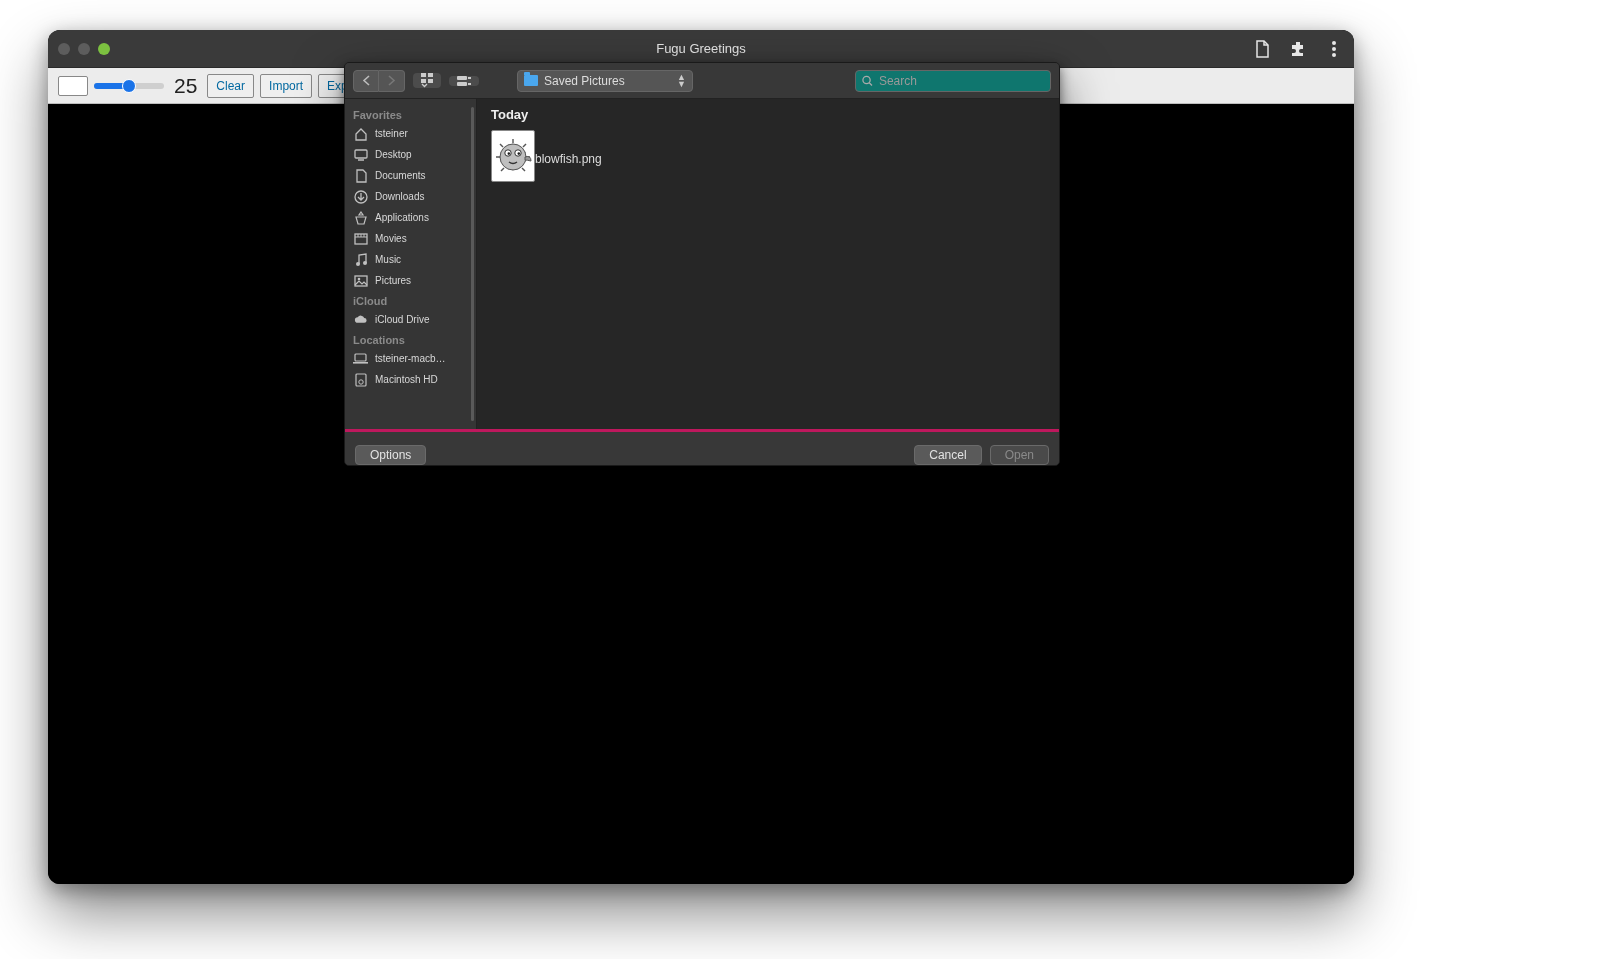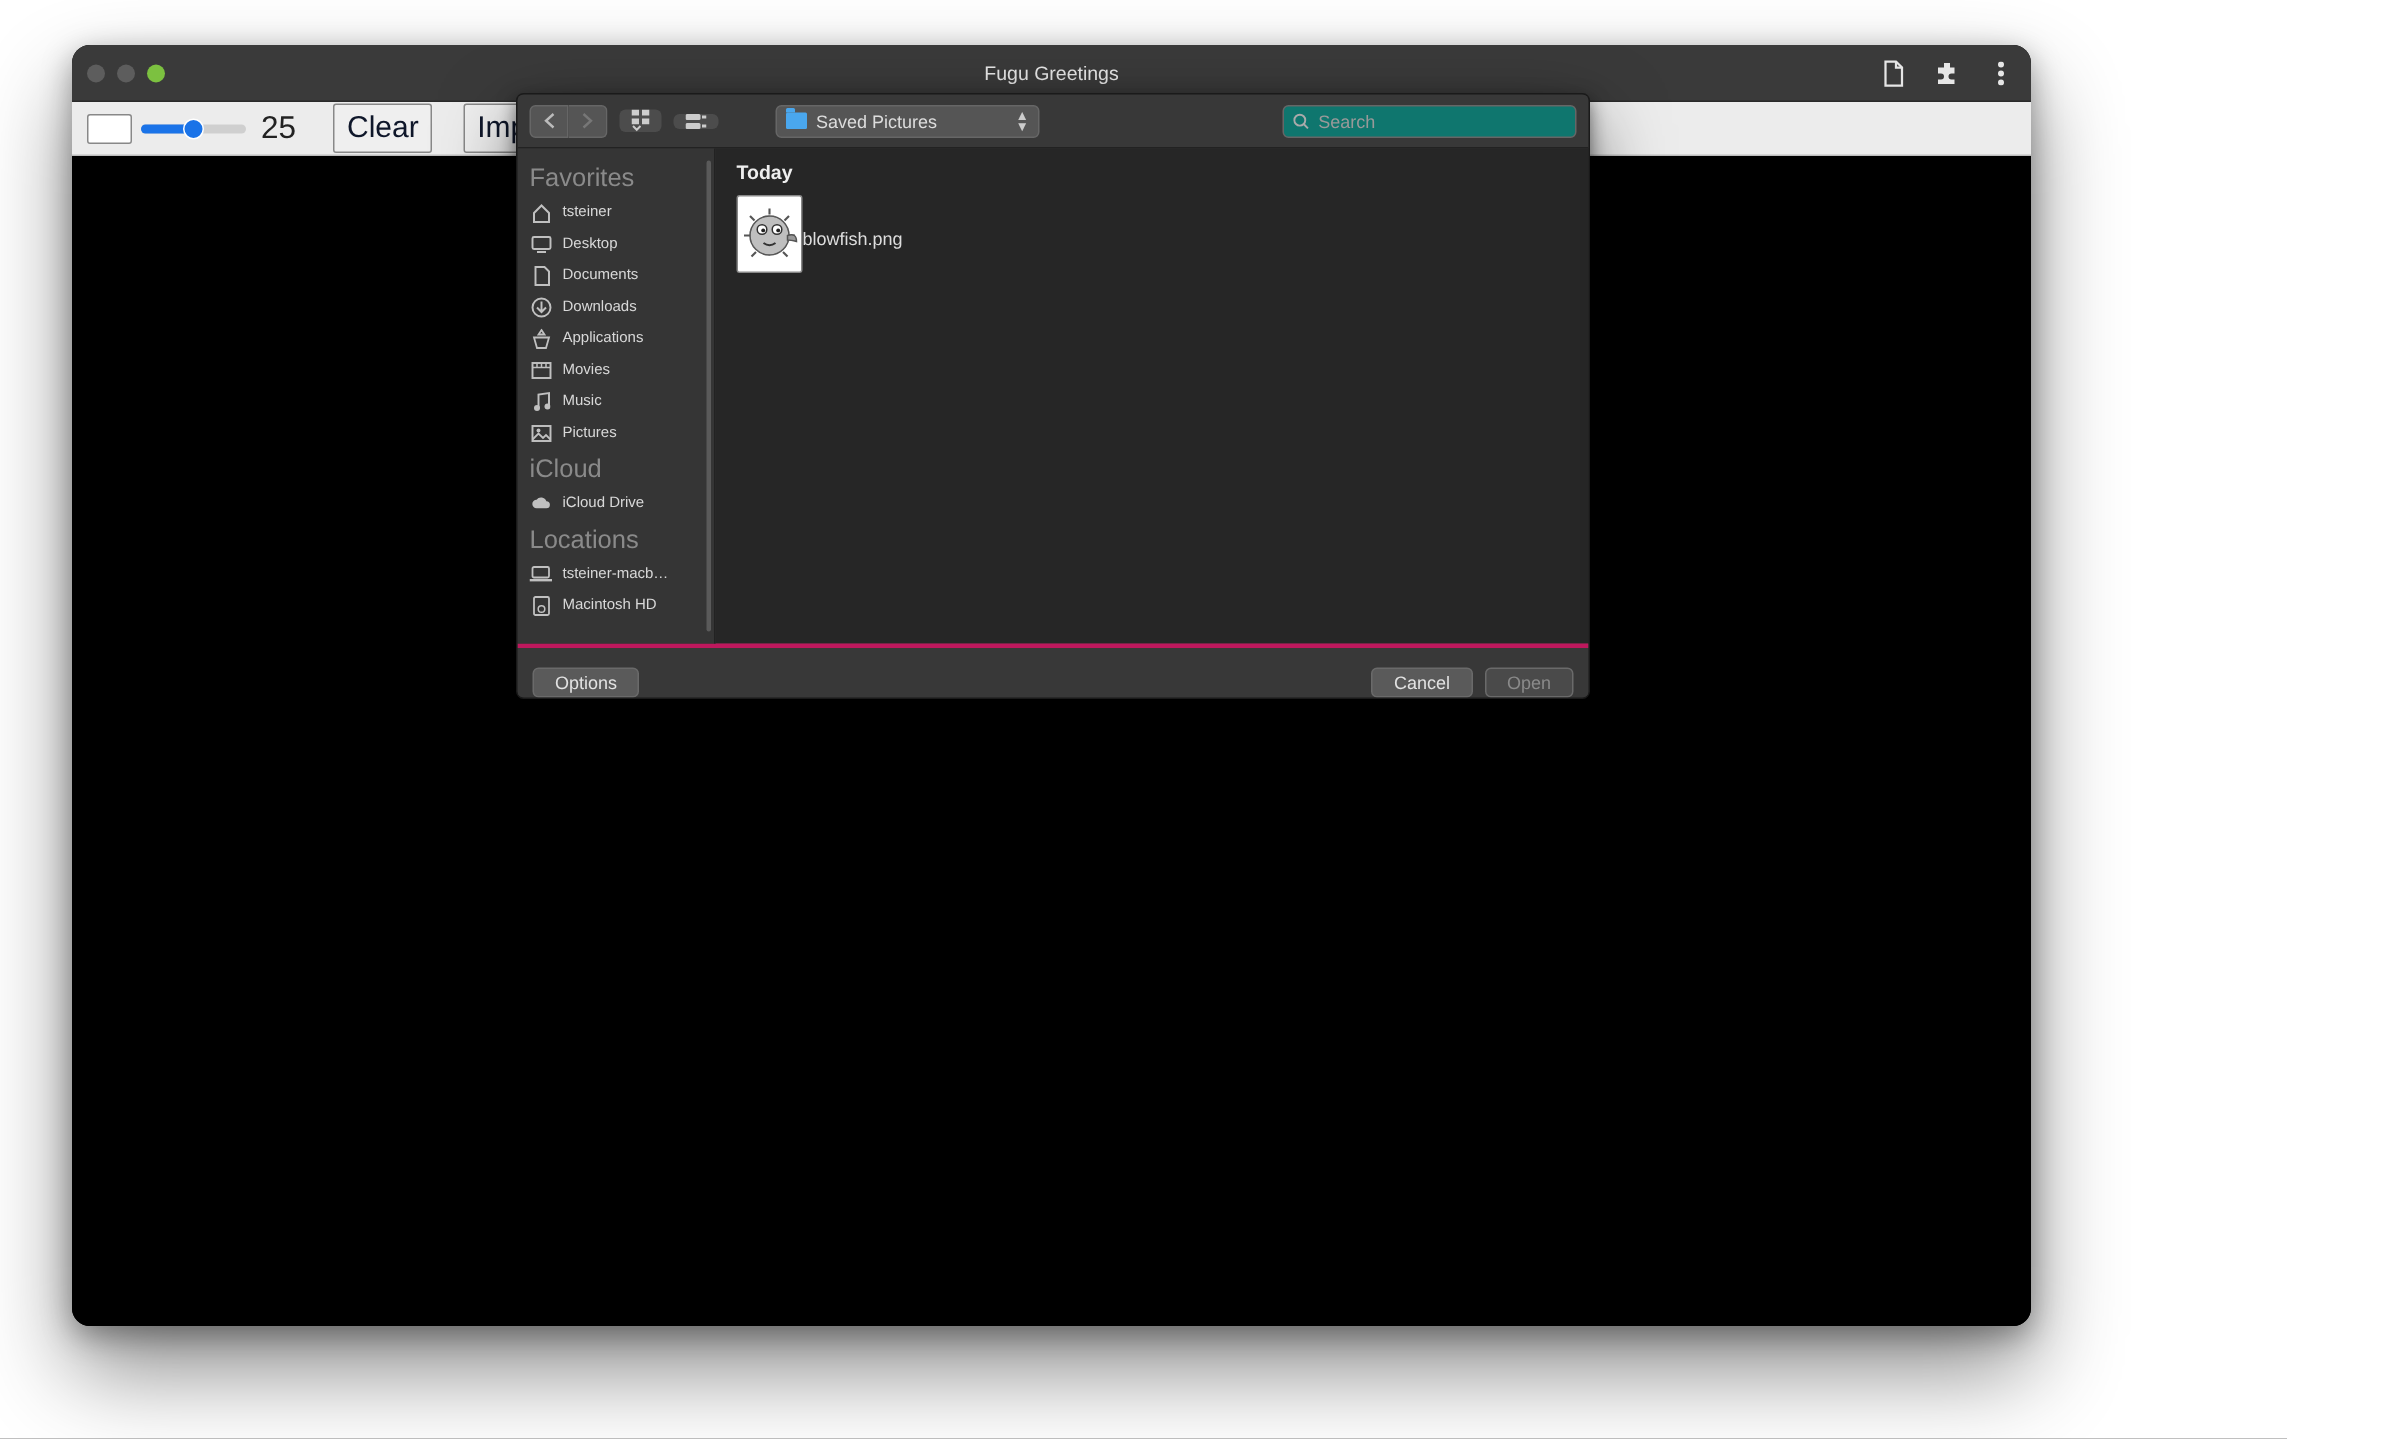--- a/index.html
+++ b/index.html
@@ -26,21 +26,21 @@
   
   .toolbar {
     height: 36px; background: #ececec; display: flex; align-items: center; gap: 6px; padding: 0 10px;
     border-bottom: 1px solid #bdbdbd; color: #222;
   }
   .color-swatch { width: 30px; height: 20px; border: 1px solid #888; background: #fff; border-radius: 2px; }
   .slider { position: relative; width: 70px; height: 6px; background: #cfcfcf; border-radius: 3px; }
   .slider .fill { position: absolute; left: 0; top: 0; bottom: 0; width: 50%; background: #1a73e8; border-radius: 3px; }
   .slider .thumb { position: absolute; top: 50%; left: 50%; transform: translate(-50%,-50%); width: 14px; height: 14px; border-radius: 50%; background: #1a73e8; border: 1px solid #fff; }
   .slider-value { font-size: 21px; color: #222; padding: 0 4px; }
-  .tbtn { border: 1px solid #888; background: #efefef; color: #0f172a; padding: 4px 8px; font-size: 20px; border-radius: 2px; cursor: pointer; margin-left: 15px; }
+  .tbtn { border: 1px solid #888; background: #efefef; color: #0369a1; padding: 4px 8px; font-size: 12px; border-radius: 2px; cursor: pointer; }
   .content-area { position: absolute; left:0; right:0; top:74px; bottom:0; background:#000; }
 
   
   .file-dialog {
     position: absolute; left: 296px; top: 32px; width: 716px; height: 404px;
     background: #2d2d2d; border-radius: 5px; overflow: hidden;
     box-shadow: 0 20px 50px rgba(0,0,0,0.55), 0 4px 12px rgba(0,0,0,0.5);
     border: 1px solid #1a1a1a;
     display: flex; flex-direction: column;
   }
@@ -72,21 +72,21 @@
   .search-box input { background: transparent; border: none; outline: none; color: #ddd; width: 100%; font-size: 12px; }
   .search-box input::placeholder { color: #999; }
 
   .fd-body { flex: 1; display: flex; min-height: 0; }
   .sidebar {
     width: 132px; background: #353535; border-right: 1px solid #222;
     overflow-y: auto; padding: 6px 0 6px 0; position: relative;
   }
   .sidebar::-webkit-scrollbar { width: 0; }
   .sb-scroll-indicator { position:absolute; right:2px; top:8px; bottom:8px; width:3px; background:#5a5a5a; border-radius:2px; }
-  .sb-header { font-size: 17px; color: #8a8a8a; padding: 4px 8px 2px 8px; }
+  .sb-header { font-size: 11px; color: #8a8a8a; padding: 4px 8px 2px 8px; font-weight: bold; }
   .sb-item { display: flex; align-items: center; gap: 7px; padding: 3px 8px; font-size: 10px; color: #d8d8d8; cursor: pointer; white-space: nowrap; overflow: hidden; text-overflow: ellipsis; }
   .sb-icon { width: 15px; height: 15px; flex: none; display:flex; align-items:center; justify-content:center; color:#bdbdbd; }
 
   .filepane { flex: 1; background: #262626; overflow: auto; padding: 8px 14px; }
   .section-header { font-size: 13px; font-weight: 600; color: #eee; margin-bottom: 8px; }
   .file-grid { display: flex; flex-wrap: wrap; gap: 22px; }
   .file-item { display: flex; flex-direction: row; align-items: center; width: 72px; cursor: pointer; }
   .thumb { width: 52px; height: 52px; background: #fff; border: 1px solid #888; border-radius: 2px; display:flex; align-items:center; justify-content:center; }
   .file-label { font-size: 12px; color: #ddd; margin-top: 6px; text-align: center; }
 

